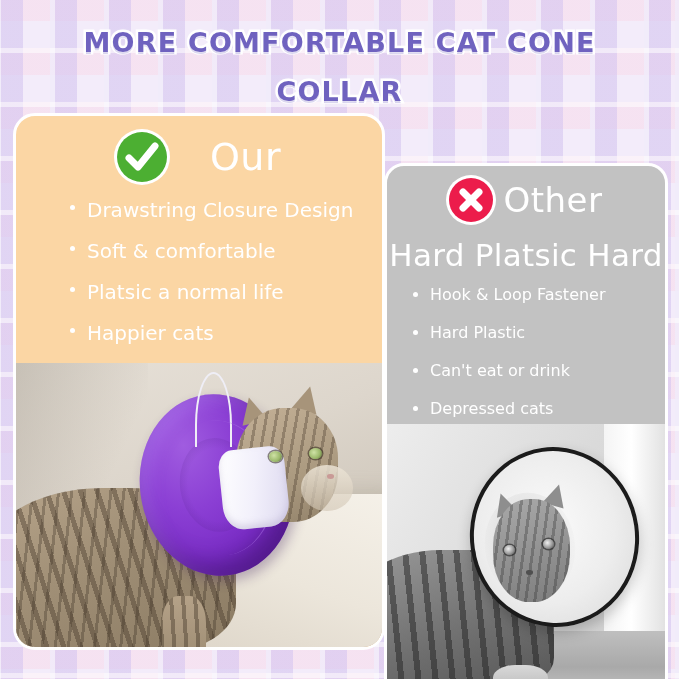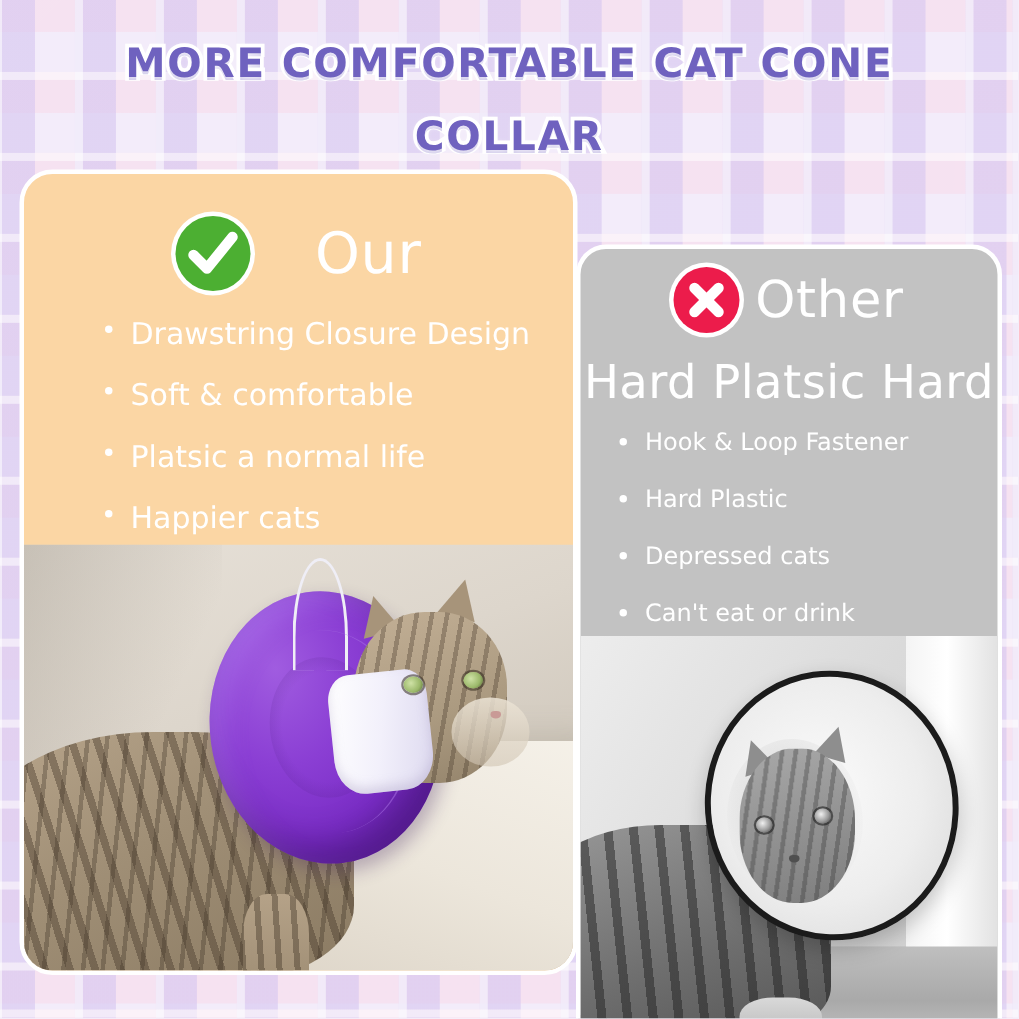--- a/index.html
+++ b/index.html
@@ -106,21 +106,21 @@
     z-index: 2;
   }
 
   
   .head-row {
     display: flex;
     align-items: center;
     justify-content: center;
     gap: 10px;
   }
-  .panel-our .head-row { margin-top: 28px; gap: 43px; }
+  .panel-our .head-row { margin-top: 16px; gap: 43px; }
   .panel-other .head-row { margin-top: 12px; }
 
   .badge {
     flex: 0 0 auto;
     border-radius: 50%;
     position: relative;
     display: block;
   }
   .badge-check {
     width: 50px;
@@ -444,22 +444,22 @@
         </svg>
       </span>
       <span class="head-word">Other</span>
     </div>
 
     <div class="sub-head">Hard Platsic Hard</div>
 
     <ul class="feature-list">
       <li>Hook &amp; Loop Fastener</li>
       <li>Hard Plastic</li>
+      <li>Can't eat or drink</li>
       <li>Depressed cats</li>
-      <li>Can't eat or drink</li>
     </ul>
 
     <div class="photo">
       <div class="scene-gray">
         <div class="g-wall"></div>
         <div class="g-window"></div>
         <div class="g-floor"></div>
         <div class="g-body"></div>
         <div class="g-paw"></div>
         <div class="g-cone">

